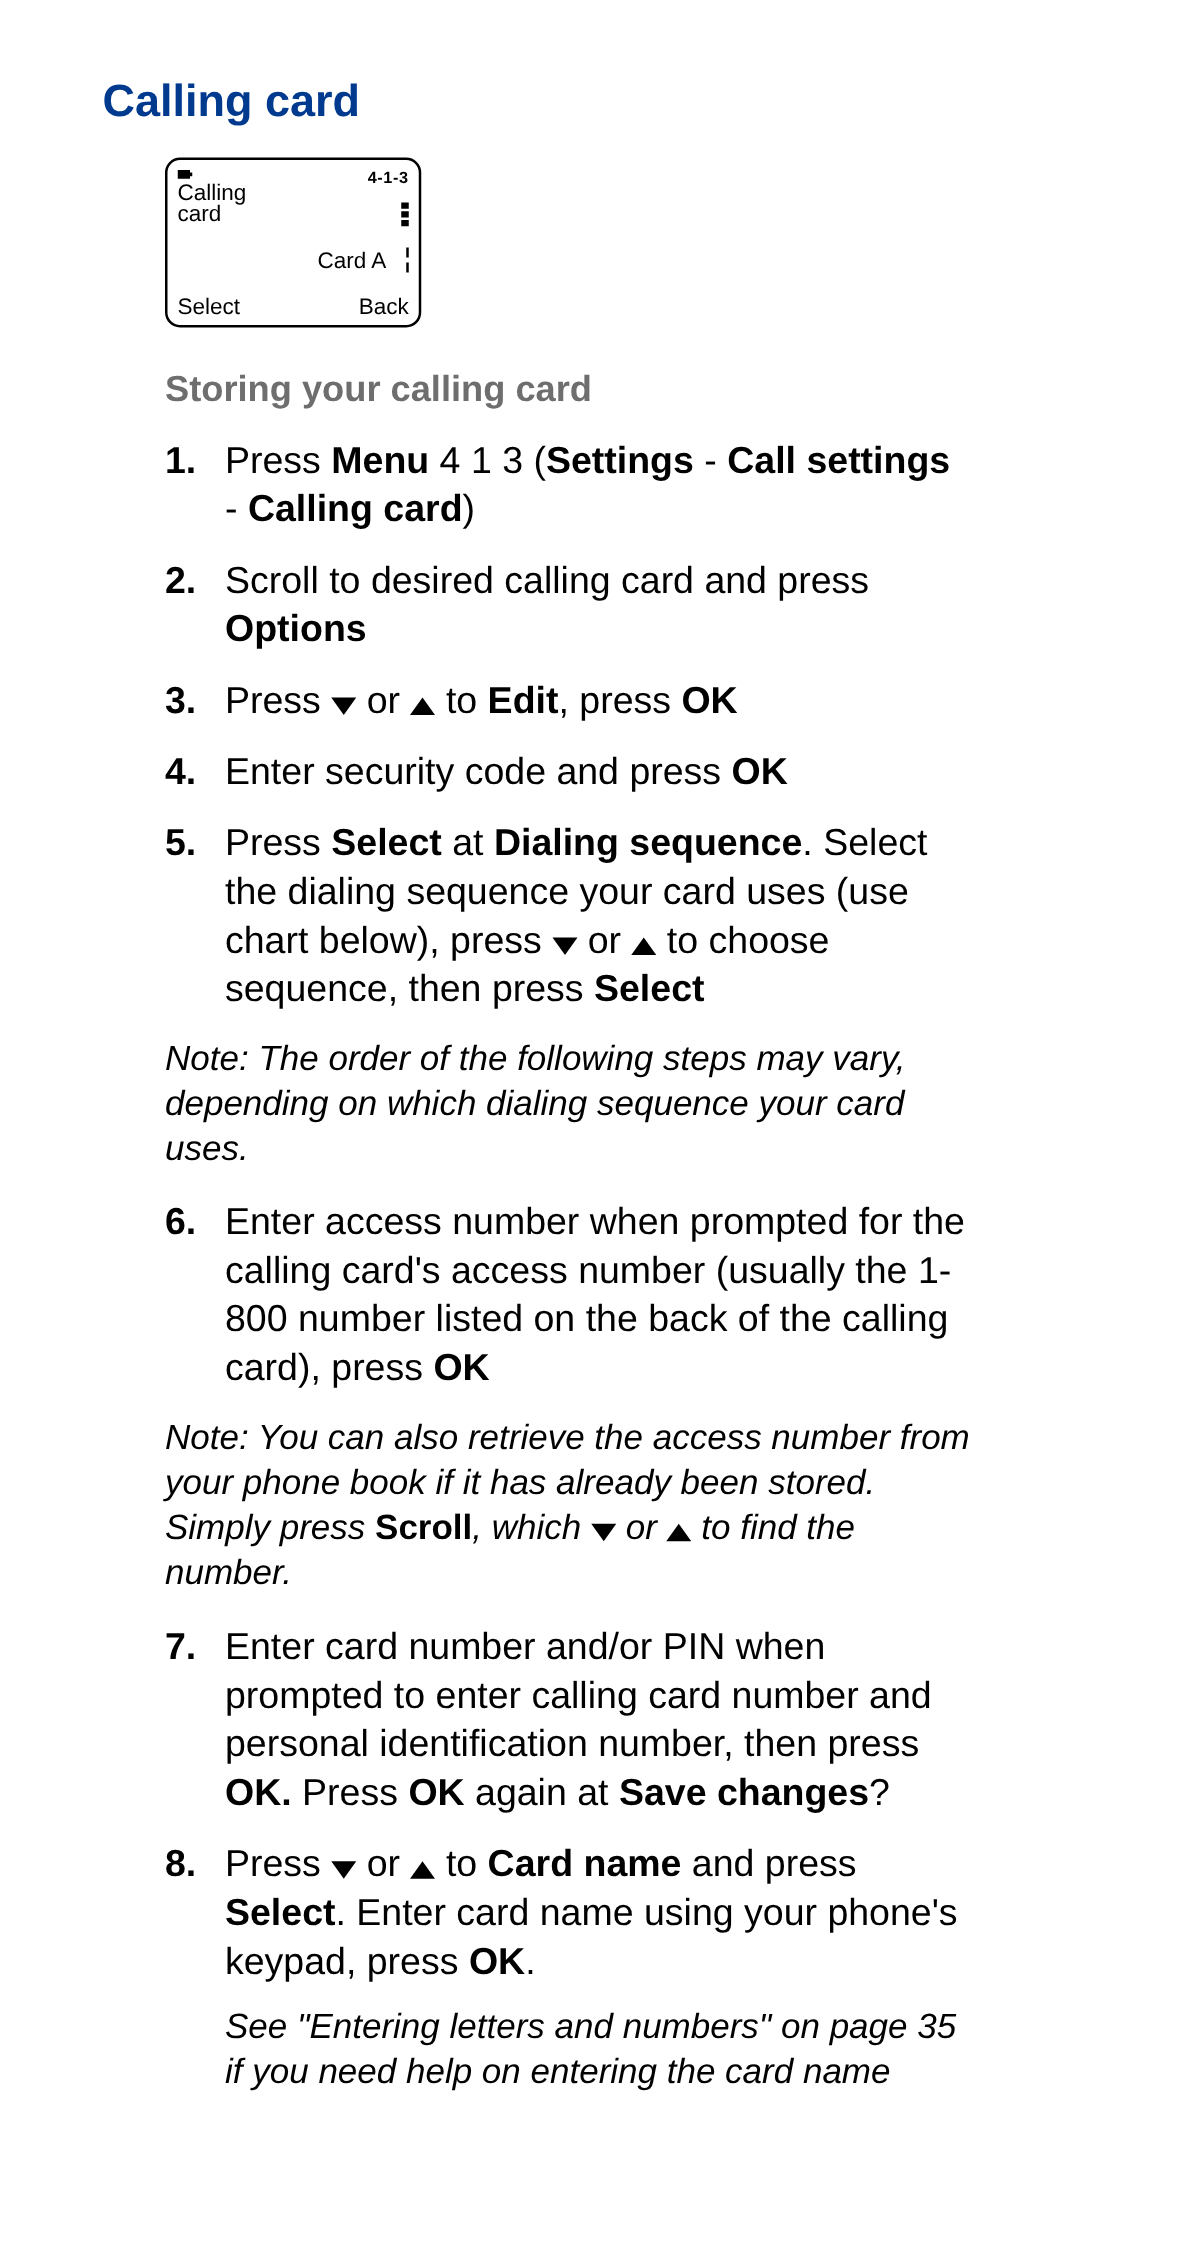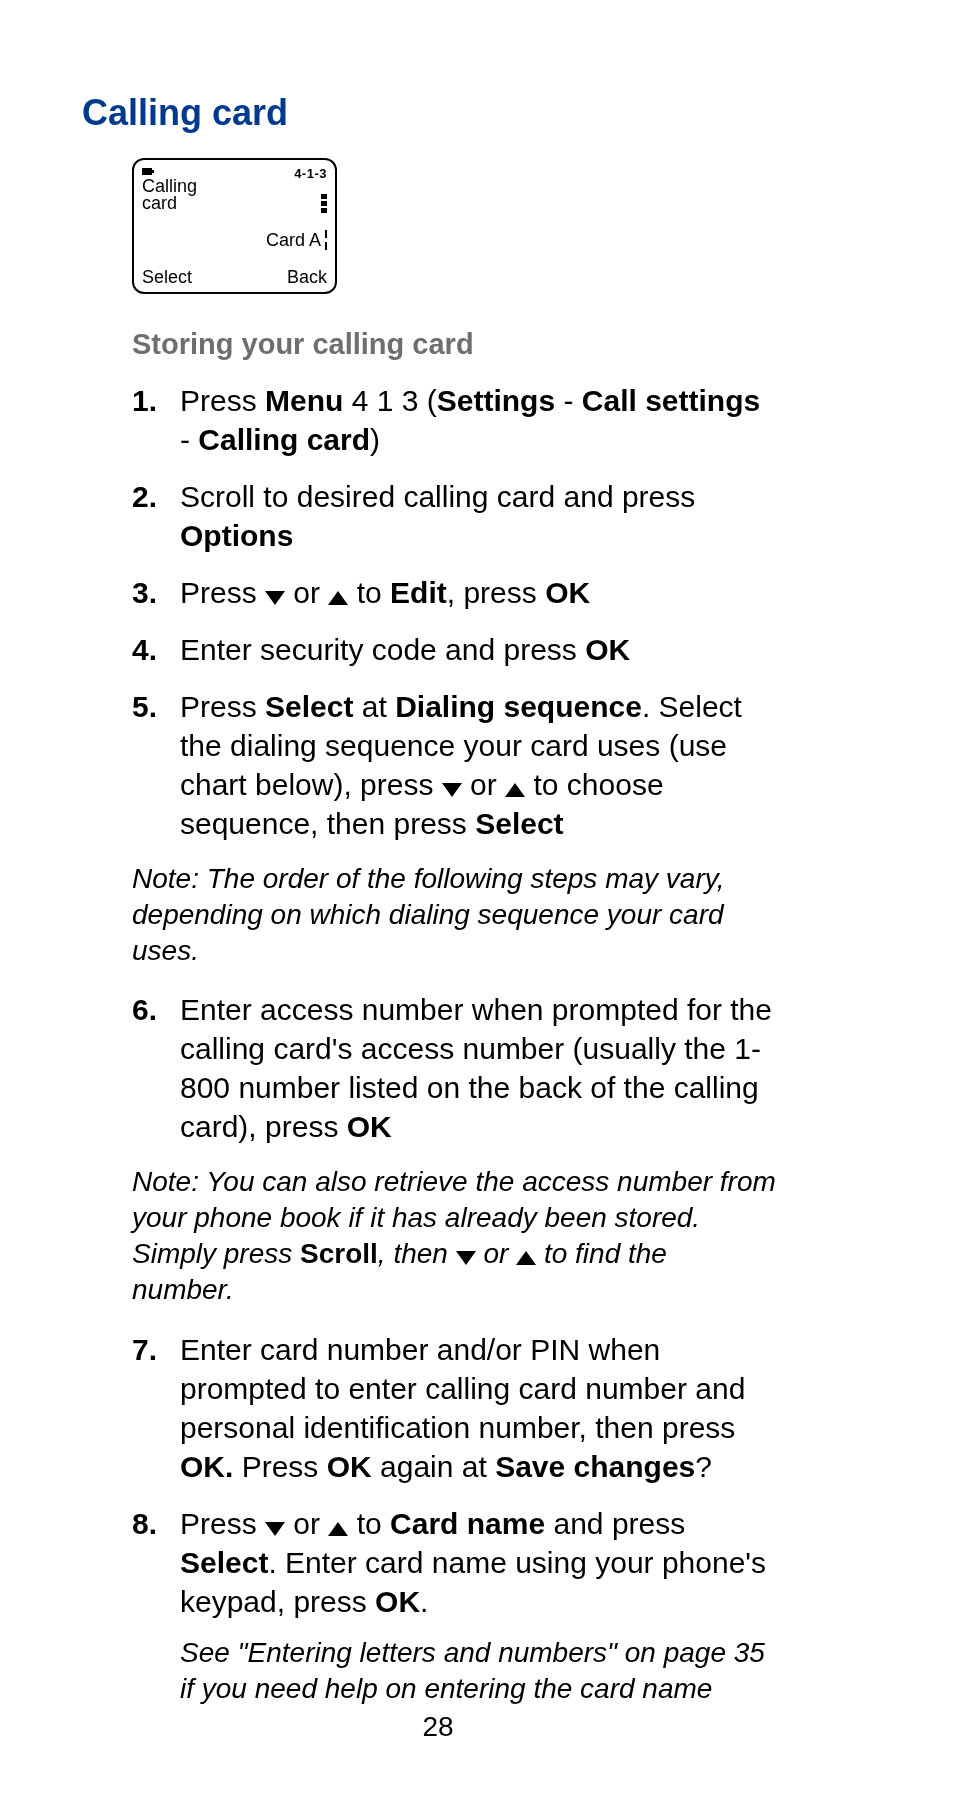--- a/index.html
+++ b/index.html
@@ -5,21 +5,21 @@
   html, body {
     margin: 0;
     padding: 0;
     background: #fff;
     font-family: "Helvetica Neue", Helvetica, Arial, sans-serif;
     color: #000;
   }
   .page {
     width: 876px;
     min-height: 1803px;
-    padding: 92px 100px 40px 82px;
+    padding: 60px 100px 40px 82px;
     box-sizing: border-box;
     position: relative;
   }
   .heading {
     color: #003a8f;
     font-size: 36px;
     font-weight: 700;
     margin-bottom: 18px;
   }
   .intro-wrap {
@@ -90,21 +90,21 @@
   }
   .sig-bars div {
     height: 5px;
     background: #000;
     width: 100%;
   }
   .screen-mid {
     display: flex;
     justify-content: flex-end;
     align-items: center;
-    gap: 4px;
+    gap: 16px;
     font-size: 18px;
   }
   .scroll-ind {
     display: inline-flex;
     flex-direction: column;
     gap: 4px;
   }
   .scroll-ind span {
     display: block;
     width: 2px;
@@ -272,34 +272,33 @@
   <ol class="steps">
     <li>
       <span class="num">6.</span>
       <span class="step-body">
         <span>Enter access number when prompted for the calling card's access number (usually the 1-800 number listed on the back of the calling card), press </span><span class="cond">OK</span>
       </span>
     </li>
   </ol>
 
   <div class="note">
-    <span>Note: You can also retrieve the access number from your phone book if it has already been stored. Simply press </span><span class="b" style="font-style:normal">Scroll</span><span>, then </span><span class="tri down" style="font-style:normal"></span><span> or </span><span class="tri up" style="font-style:normal"></span><span> to find the number.</span>
+    <span>Note: You can also retrieve the access number from your phone book if it has already been stored. Simply press </span><span class="b" style="font-style:normal">Scroll</span><span>, which </span><span class="tri down" style="font-style:normal"></span><span> or </span><span class="tri up" style="font-style:normal"></span><span> to find the number.</span>
   </div>
 
   <ol class="steps">
     <li>
       <span class="num">7.</span>
       <span class="step-body">
         <span>Enter card number and/or PIN when prompted to enter calling card number and personal identification number, then press </span><span class="cond">OK.</span><span> Press </span><span class="cond">OK</span><span> again at </span><span class="cond">Save changes</span><span>?</span>
       </span>
     </li>
     <li>
       <span class="num">8.</span>
       <span class="step-body">
         <span>Press </span><span class="tri down"></span><span> or </span><span class="tri up"></span><span> to </span><span class="cond">Card name</span><span> and press </span><span class="cond">Select</span><span>. Enter card name using your phone's keypad, press </span><span class="cond">OK</span><span>.</span>
       </span>
     </li>
   </ol>
 
   <div class="subnote">See "Entering letters and numbers" on page 35 if you need help on entering the card name</div>
 
-  <div class="page-num">28</div>
 </div>
 
 </body></html>

